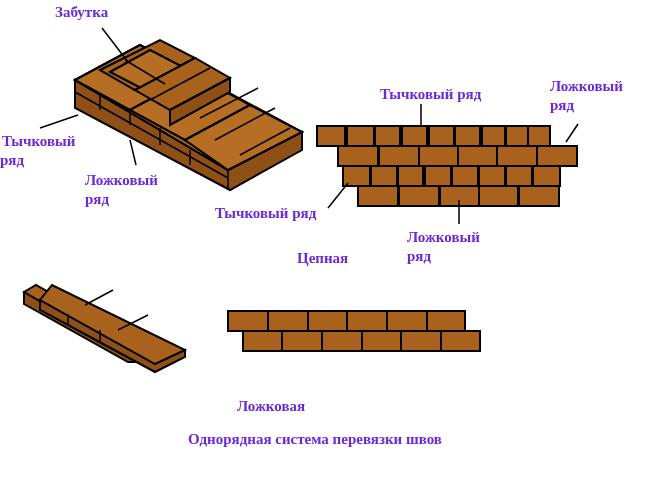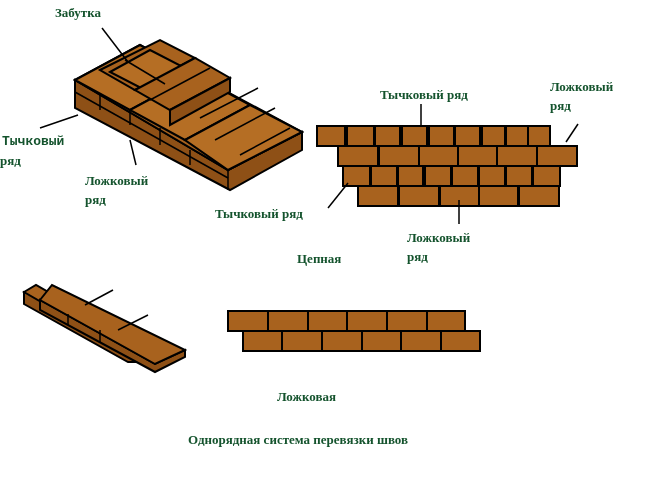--- a/index.html
+++ b/index.html
@@ -1,17 +1,17 @@
 <!DOCTYPE html>
 <html><head>
 <meta charset="utf-8">
 <style>
   html,body{margin:0;padding:0;background:#fff;}
   #stage{position:relative;width:649px;height:479px;overflow:hidden;background:#fff;font-family:"Liberation Serif",serif;}
-  .lbl{position:absolute;font-weight:bold;font-size:13px;color:#14532d;line-height:19px;white-space:nowrap;}
+  .lbl{position:absolute;font-weight:bold;font-size:15px;color:#6d28d9;line-height:19px;white-space:nowrap;}
   svg{position:absolute;left:0;top:0;}
   .brick{fill:#A8621E;stroke:#000;stroke-width:2;}
   .brickL{fill:#B56E24;stroke:#000;stroke-width:2;}
   .brickD{fill:#8E5016;stroke:#000;stroke-width:2;}
   .lead{stroke:#000;stroke-width:1.5;fill:none;}
 </style>
 </head>
 <body>
 
 <div id="stage">
@@ -108,29 +108,29 @@
     <rect class="brick" x="243" y="331" width="39" height="20"></rect>
     <rect class="brick" x="282" y="331" width="40" height="20"></rect>
     <rect class="brick" x="322" y="331" width="40" height="20"></rect>
     <rect class="brick" x="362" y="331" width="39" height="20"></rect>
     <rect class="brick" x="401" y="331" width="40" height="20"></rect>
     <rect class="brick" x="441" y="331" width="39" height="20"></rect>
   </g>
 </svg>
 
 <div class="lbl" style="left:55px;top:3px;">Забутка</div>
-<div class="lbl" style="left:2px;top:132px;font-family:Liberation Mono, monospace;">Тычковый</div>
+<div class="lbl" style="left:2px;top:132px;">Тычковый</div>
 <div class="lbl" style="left:0px;top:151px;">ряд</div>
 <div class="lbl" style="left:85px;top:171px;">Ложковый</div>
 <div class="lbl" style="left:85px;top:190px;">ряд</div>
 
 <div class="lbl" style="left:380px;top:85px;">Тычковый ряд</div>
 <div class="lbl" style="left:550px;top:77px;">Ложковый</div>
 <div class="lbl" style="left:550px;top:96px;">ряд</div>
 <div class="lbl" style="left:215px;top:204px;">Тычковый ряд</div>
 <div class="lbl" style="left:407px;top:228px;">Ложковый</div>
 <div class="lbl" style="left:407px;top:247px;">ряд</div>
 <div class="lbl" style="left:297px;top:249px;text-align:center;">Цепная</div>
 
-<div class="lbl" style="left:237px;top:387px;margin-left:40px;">Ложковая</div>
+<div class="lbl" style="left:237px;top:397px;">Ложковая</div>
 <div class="lbl" style="left:148px;top:430px;margin-left:40px;">Однорядная система перевязки швов</div>
 
 </div>
 
 </body></html>

